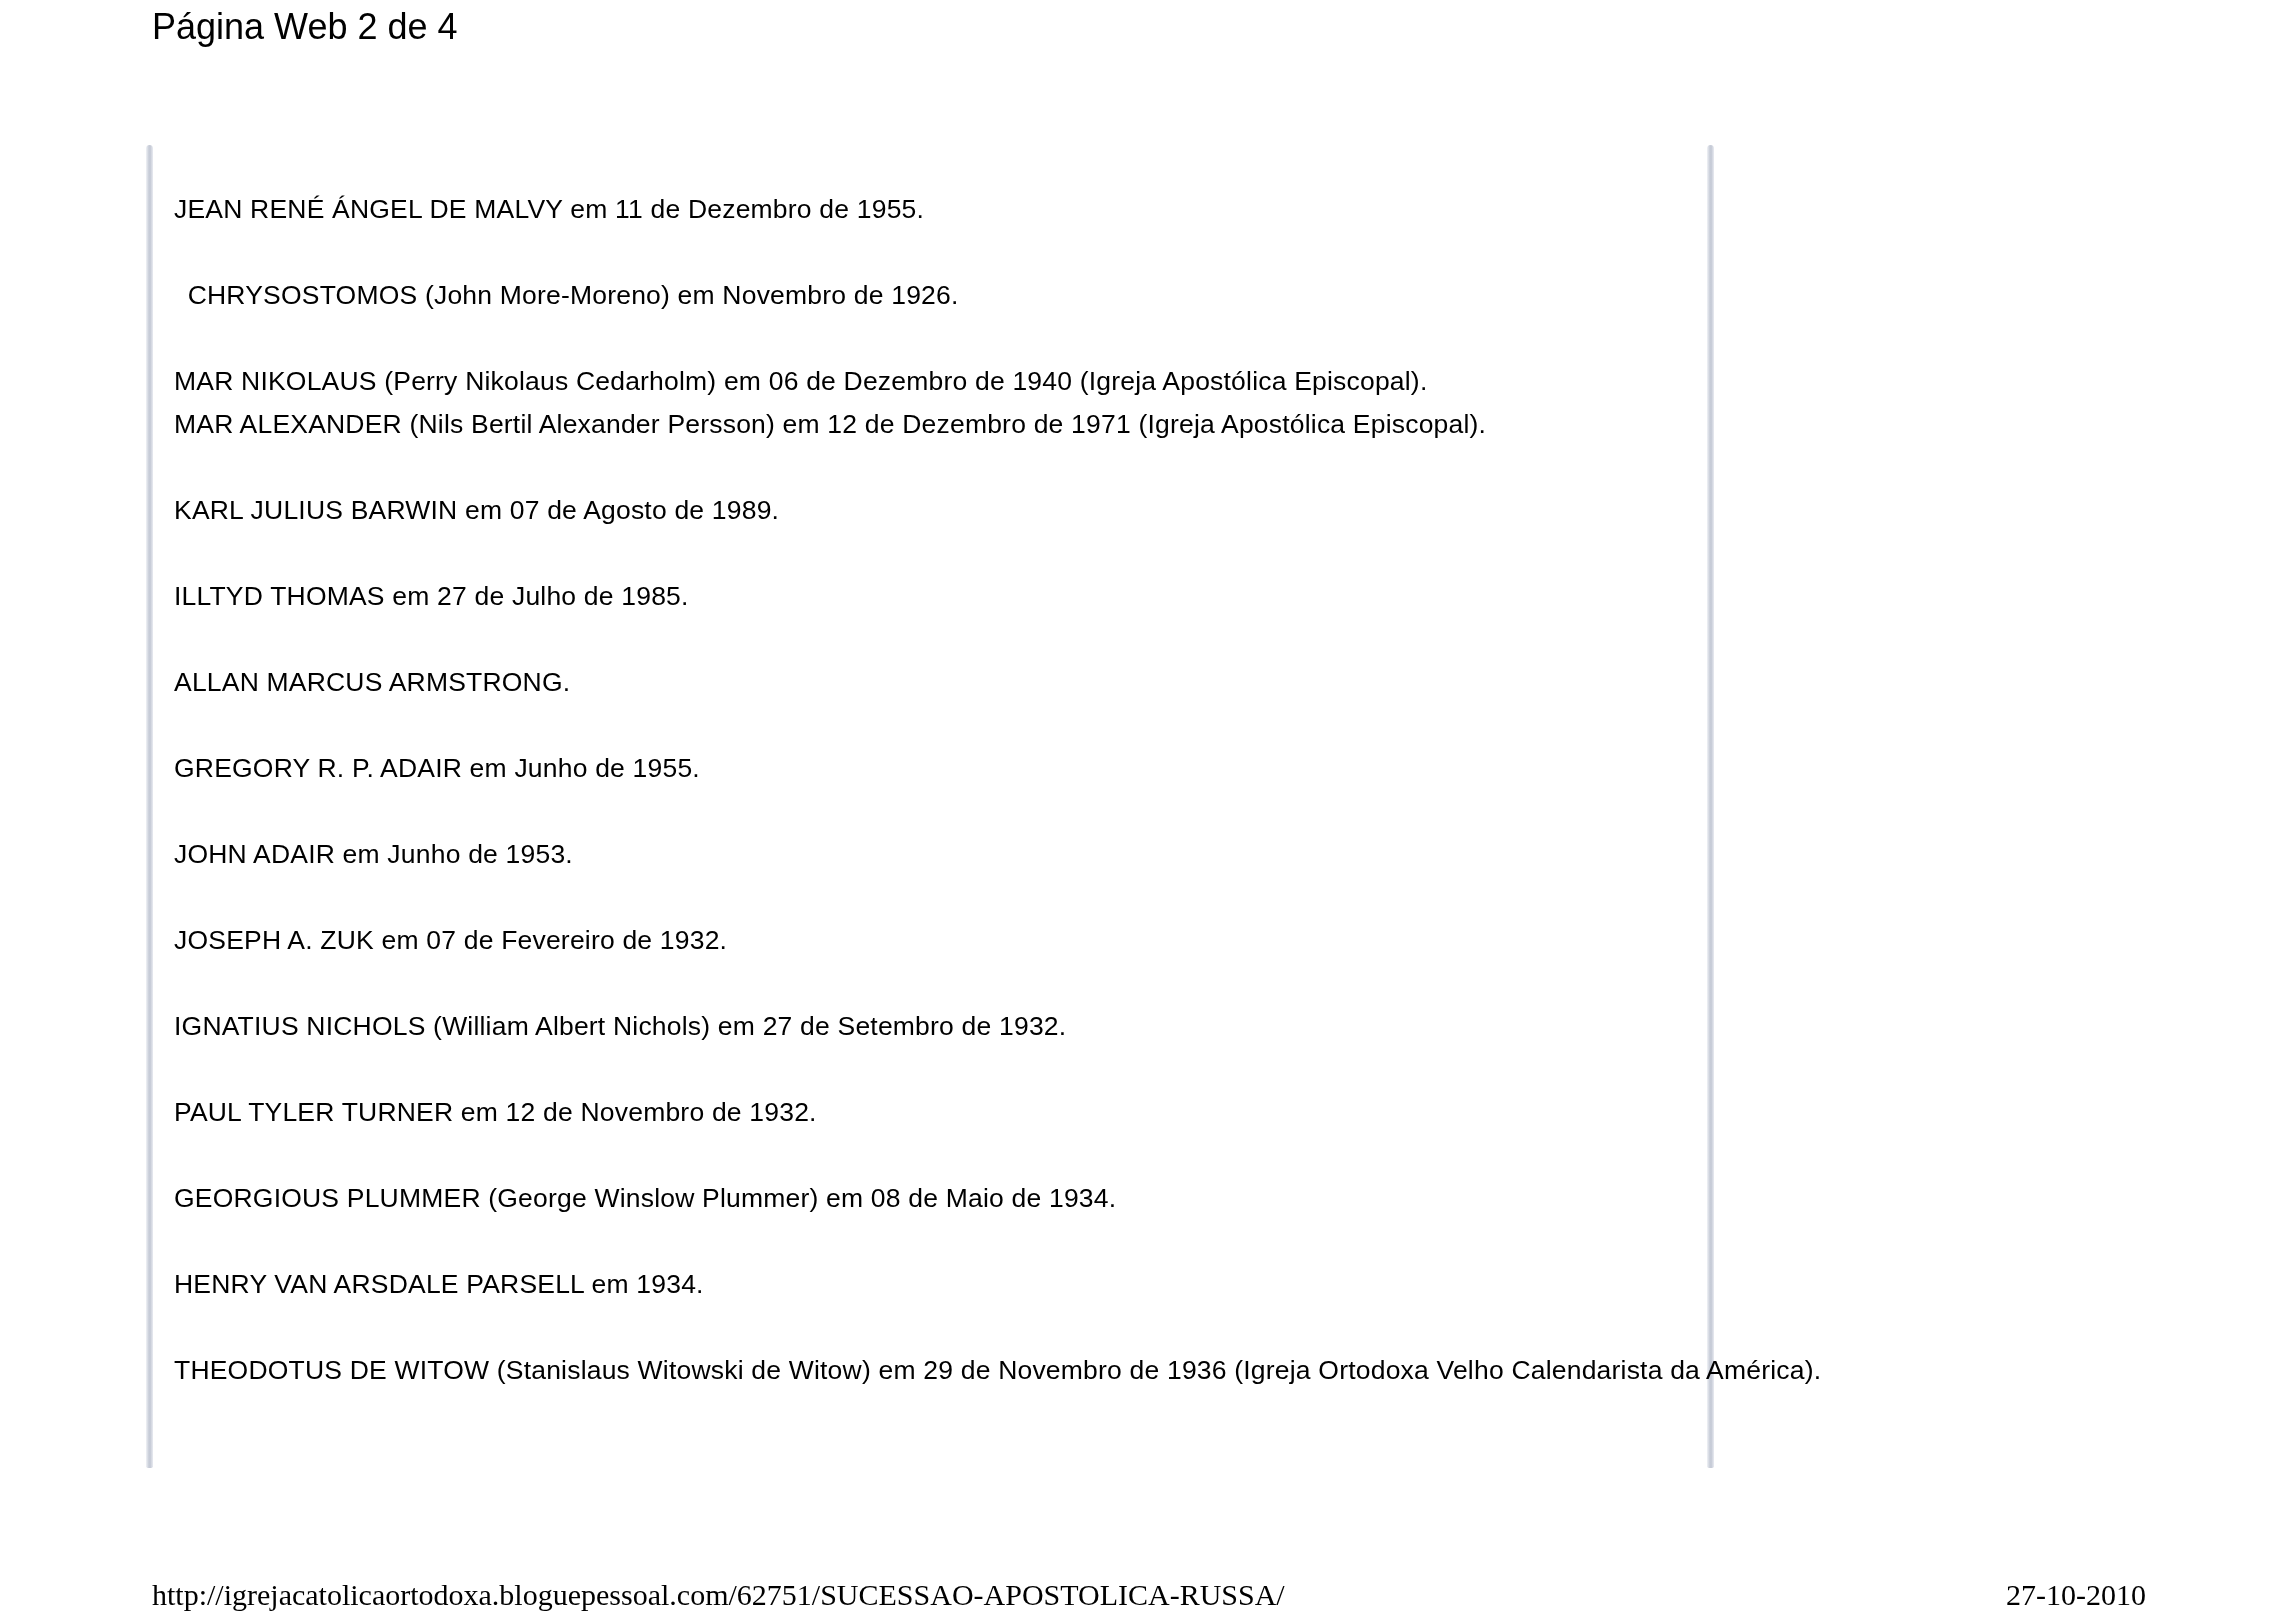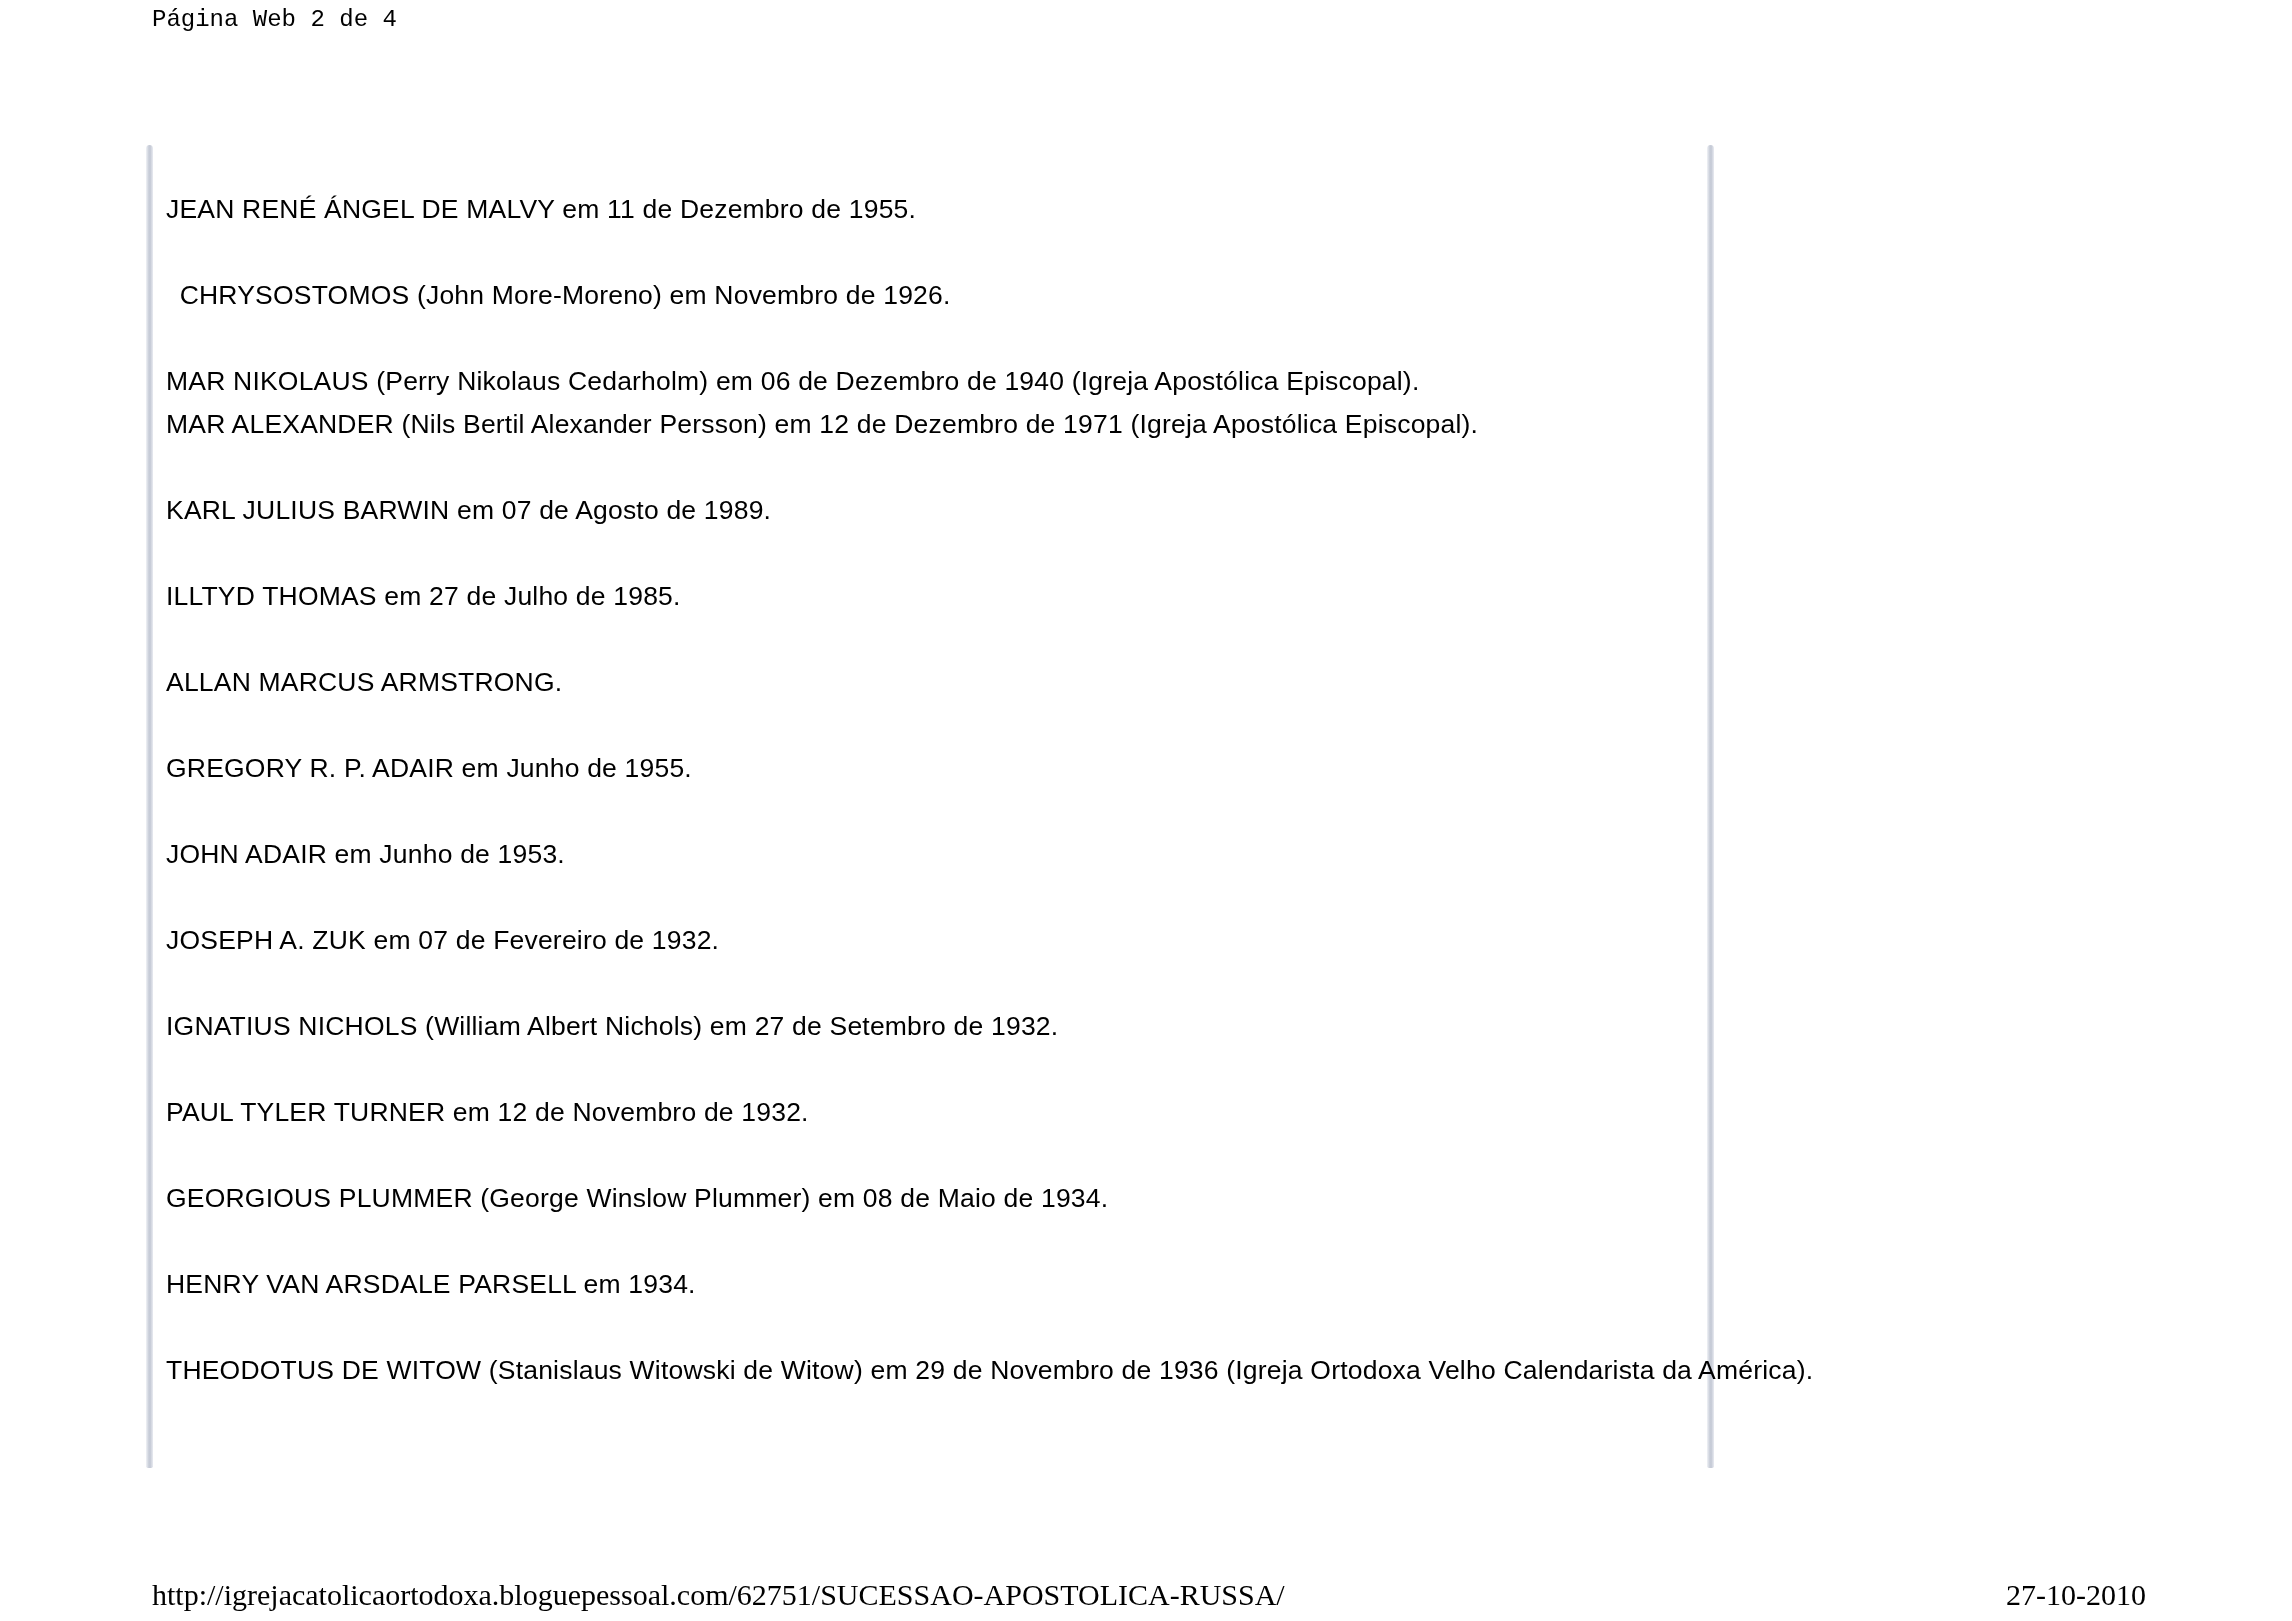--- a/index.html
+++ b/index.html
@@ -7,41 +7,41 @@
     width:2293px;height:1621px;
     background:#ffffff;
     position:relative;
     overflow:hidden;
     font-family:"Liberation Sans",sans-serif;
     color:#000;
   }
   .page-header{
     position:absolute;
     left:152px;top:5.9px;
-    font-family:Liberation Mono, monospace;
-    font-size:24px;
+    font-family:Liberation Sans, sans-serif;
+    font-size:36px;
     color:#000;
     white-space:nowrap;
   }
   .vrule{
     position:absolute;
     top:145px;
     width:6.9px;height:1323px;
     background:linear-gradient(90deg,#f0f2f6 0%,#c9ced9 40%,#c4c9d5 60%,#e9ebf1 100%);
     border-radius:3.9px 3.9px 2px 2px;
   }
   .vrule-left{left:146px;}
   .vrule-right{left:1707px;}
   .content{
     position:absolute;
     left:162px;top:145px;
     width:2107px;
   }
   .entry{
-    margin:43px 0 0 4px;
+    margin:43px 0 0 12px;
     font-size:26.5px;
     line-height:43px;
     white-space:nowrap;
     letter-spacing:0.2px;
   }
   .entry.nogap{margin-top:0;}
   .entry.indent{padding-left:13.7px;}
   .page-footer{
     position:absolute;
     left:152px;right:147px;top:1578px;

